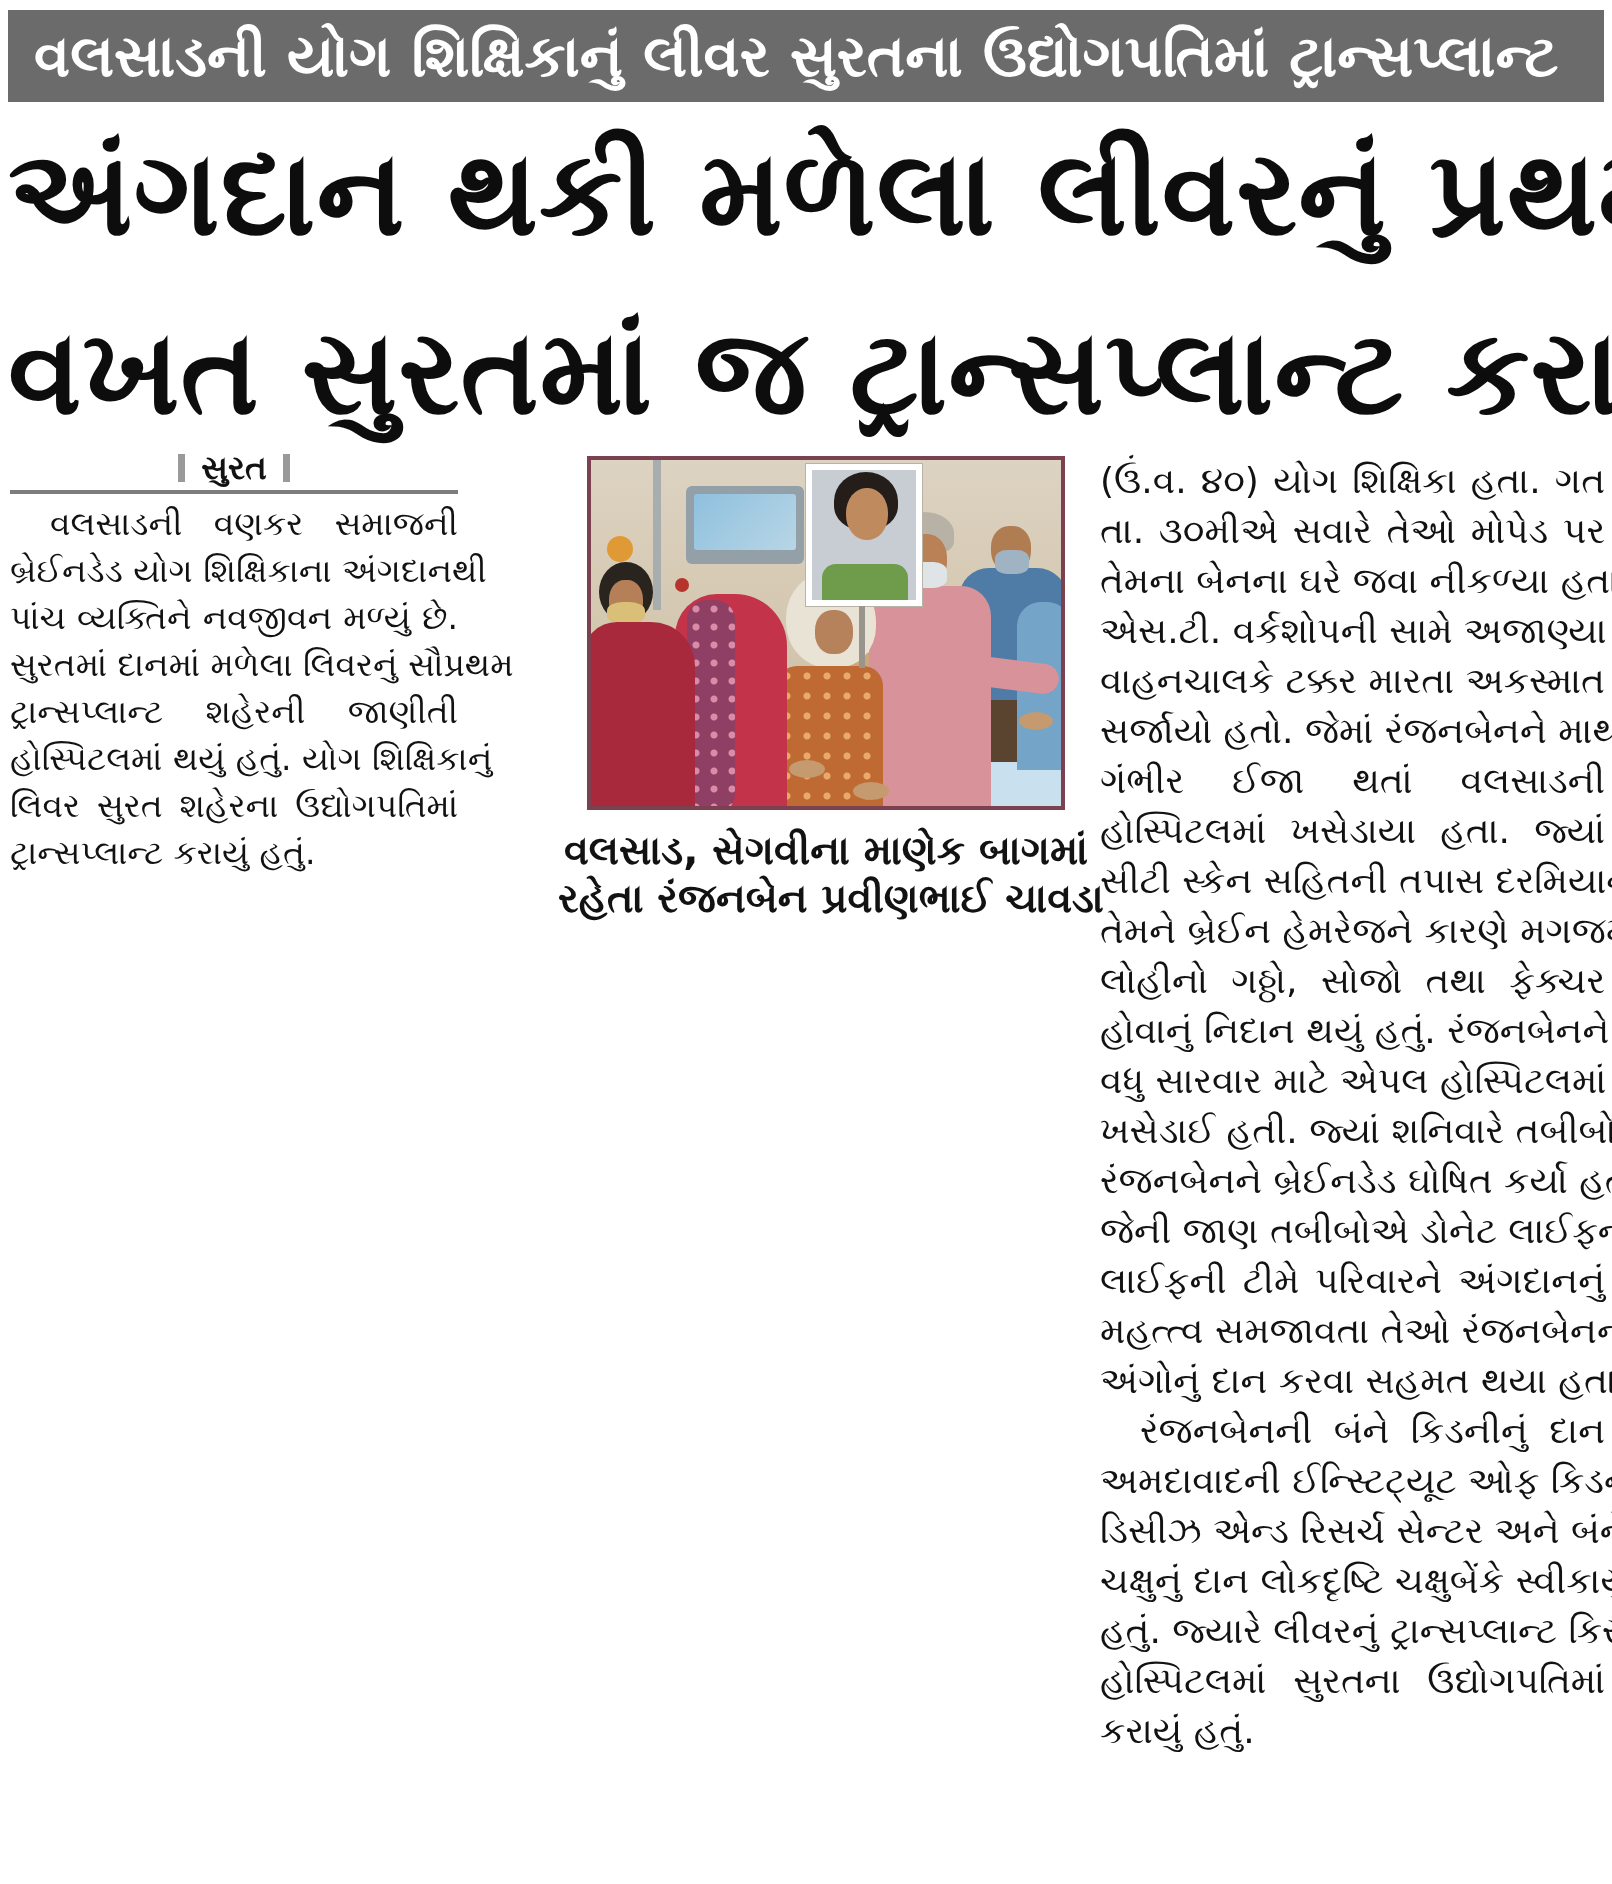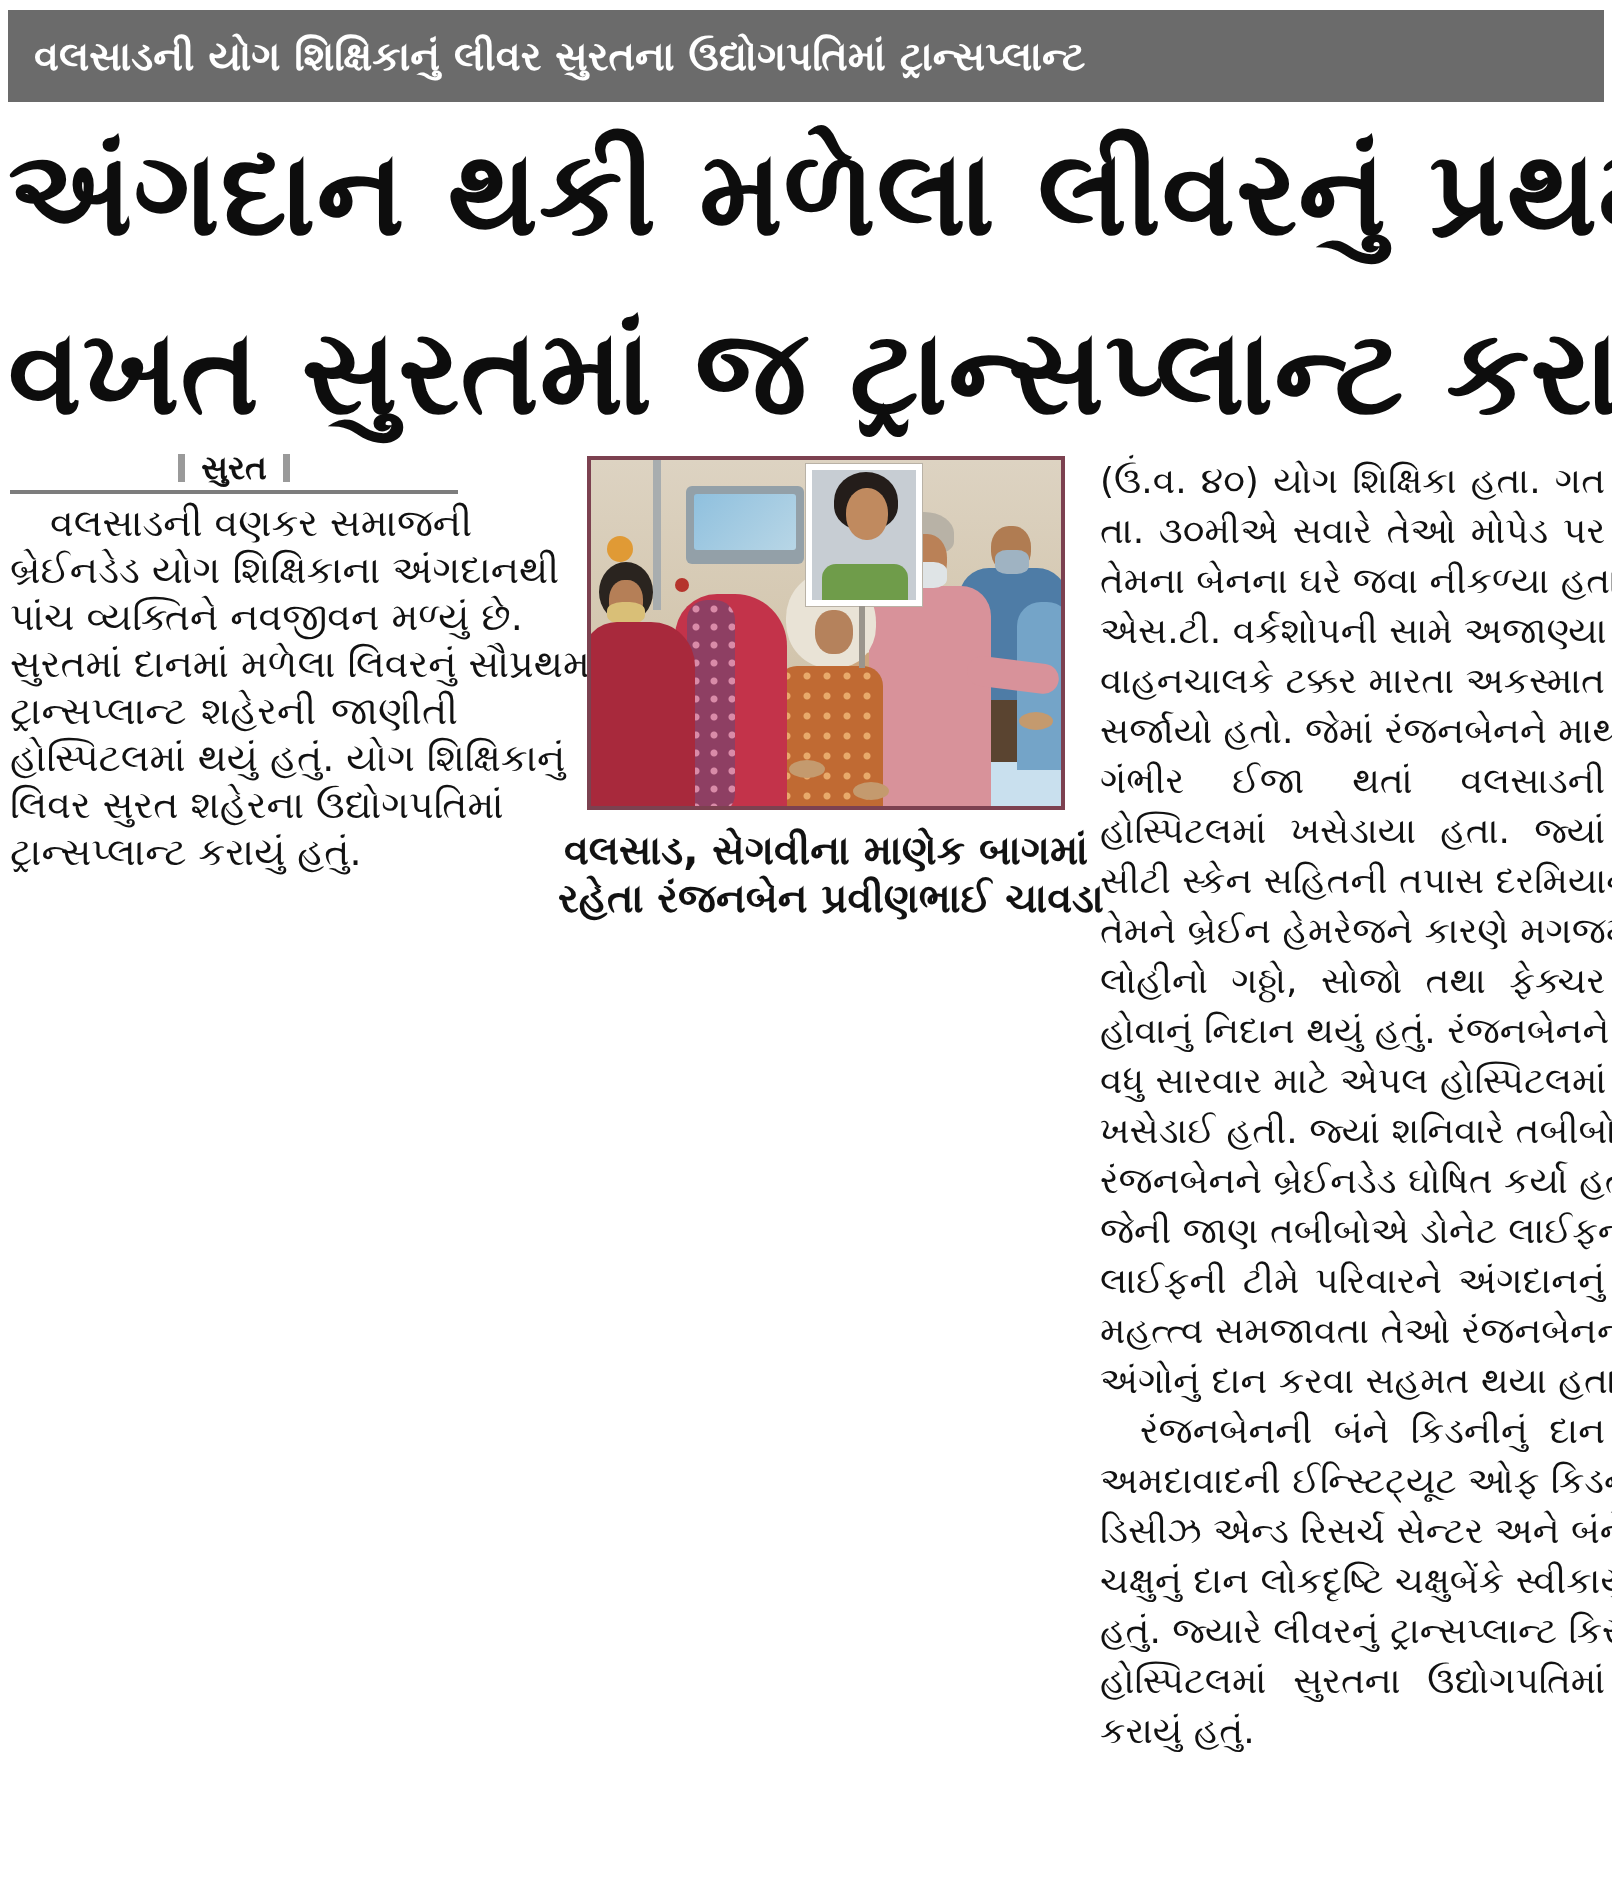--- a/index.html
+++ b/index.html
@@ -8,39 +8,39 @@
     background:#ffffff;overflow:hidden;
     font-family:"DejaVu Sans",sans-serif;color:#121212;
   }
   
   .kicker{
     position:absolute;left:8px;top:10px;width:1596px;height:92px;
     background:#6b6b6b;display:flex;align-items:center;box-sizing:border-box;
     padding-left:26px;
   }
   .kicker-text{
-    color:#ffffff;font-weight:bold;font-size:40px;line-height:92px;white-space:nowrap;
+    color:#ffffff;font-weight:bold;font-size:58px;line-height:92px;white-space:nowrap;
   }
   
   .headline{position:absolute;left:8px;top:104px;width:1596px;}
   .headline-line{
     font-size:118px;font-weight:bold;line-height:179px;height:179px;
     text-align:justify;text-align-last:justify;-moz-text-align-last:justify;
     white-space:nowrap;letter-spacing:1px;color:#0d0d0d;overflow:visible;
   }
   
   .col-left{position:absolute;left:10px;top:448px;width:448px;}
   .dateline{
     height:40px;display:flex;align-items:center;justify-content:center;gap:16px;
     font-weight:bold;font-size:33px;
   }
   .dl-bar{display:inline-block;width:7px;height:28px;background:#9a9a9a;}
   .col-rule{border:none;border-top:4px solid #7d7d7d;margin:2px 0 6px 0;}
   .bline{
-    font-size:38px;line-height:47px;height:47px;white-space:nowrap;overflow:visible;
+    font-size:33px;line-height:47px;height:47px;white-space:nowrap;overflow:visible;
   }
   .bline.j{text-align:justify;text-align-last:justify;-moz-text-align-last:justify;}
   .bline.in{text-indent:40px;}
   .col-right{position:absolute;left:1100px;top:456px;width:505px;}
   .col-right .bline{font-size:36px;line-height:50px;height:50px;}
   
   .photo{
     position:absolute;left:587px;top:456px;width:478px;height:354px;
     box-sizing:border-box;border:4px solid #7c4150;overflow:hidden;
     background:linear-gradient(180deg,#ddd3c2 0%,#d3c6ae 55%,#c4b49c 100%);

